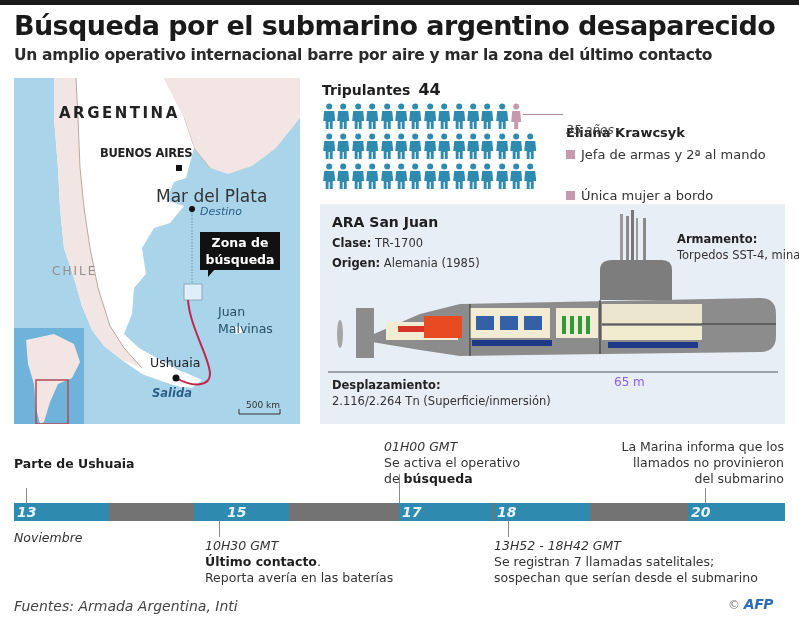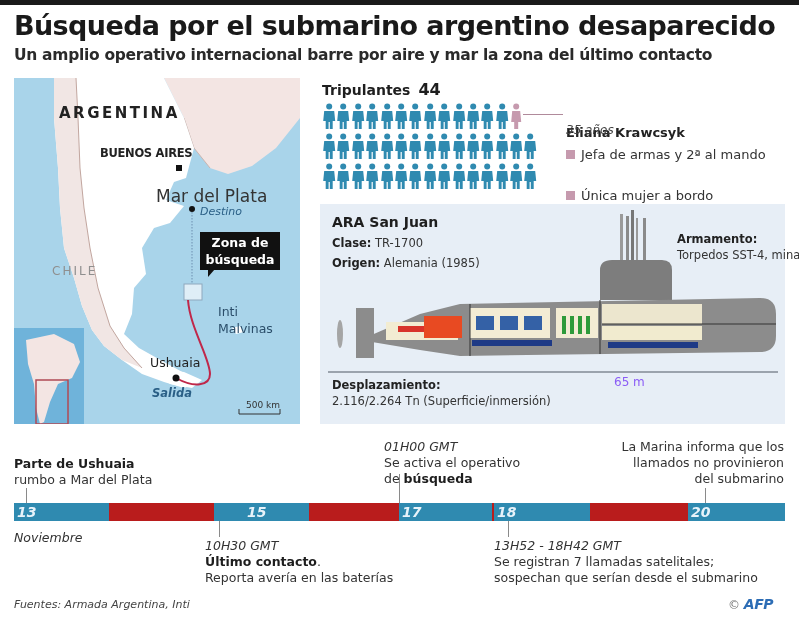--- a/index.html
+++ b/index.html
@@ -48,33 +48,33 @@
   .sub-clase b, .sub-origen b { color: #222; }
   .arm-label { left: 357px; top: 28px; font-size: 11.5px; font-weight: bold; color: #222; }
   .arm-val { left: 357px; top: 43px; font-size: 11.5px; color: #333; line-height: 16px; white-space: pre-line; }
   .scale-line { position: absolute; left: 8px; top: 167px; width: 450px; height: 2px; background: #9ba3ad; }
   .len-label { left: 294px; top: 171px; font-size: 12px; color: #8b5cf6; }
   .disp-label { left: 12px; top: 174px; font-size: 11.5px; font-weight: bold; color: #222; }
   .disp-val { left: 12px; top: 190px; font-size: 11.5px; color: #333; text-align: right; }
   .sub-svg { position: absolute; left: 0; top: 0; }
 
   
-  .tl-bar { position: absolute; left: 14px; top: 503px; width: 714px; height: 18px; background: #b91c1c; }
+  .tl-bar { position: absolute; left: 14px; top: 503px; width: 714px; height: 18px; background: #737373; }
   .tl-seg { position: absolute; top: 0; height: 18px; background: #2f8ab0; color: #e8f3fa; font-size: 14px; font-style: italic; font-weight: bold; padding-left: 3px; line-height: 18px; }
   .tick { position: absolute; width: 1px; background: #8a8a8a; }
   .ev { position: absolute; font-size: 12.5px; color: #333; white-space: nowrap; line-height: 16px; }
   .ev .time { font-style: italic; color: #333; display: block; }
   .ev b { color: #1e1e1e; }
   .ev-ushuaia { left: 14px; top: 456px; }
   .ev-busqueda { left: 384px; top: 439px; }
   .ev-marina { right: 15px; top: 439px; text-align: right; }
   .ev-ultimo { left: 205px; top: 538px; }
   .ev-llamadas { left: 494px; top: 538px; }
   .month { position: absolute; left: 14px; top: 530px; font-size: 12.5px; font-style: italic; color: #333; }
-  .sources { position: absolute; left: 14px; top: 598px; font-size: 11px; font-style: italic; color: #444; }
+  .sources { position: absolute; left: 14px; top: 598px; font-size: 14px; font-style: italic; color: #444; }
   .credit { position: absolute; left: 728px; top: 596px; font-size: 12px; color: #777; white-space: nowrap; }
   .credit .afp { color: #2d6db5; font-weight: bold; font-style: italic; font-size: 14px; letter-spacing: -0.5px; }
 </style>
 </head>
 <body>
 
 <div class="topbar"></div>
 <div class="title">Búsqueda por el submarino argentino desaparecido</div>
 <div class="subtitle">Un amplio operativo internacional barre por aire y mar la zona del último contacto</div>
 
@@ -108,21 +108,21 @@
     <rect x="0" y="250" width="70" height="96" fill="#6fb3da"></rect>
     <path d="M12,262 L40,256 L60,266 L66,284 L58,300 L44,306 L36,324 L30,344 L26,346 L22,330 L20,306 L14,286 Z" fill="#f3e5e3"></path>
     <rect x="22" y="302" width="32" height="44" fill="none" stroke="#b04a55" stroke-width="1.5"></rect>
   </svg>
   <div class="lbl lbl-argentina">ARGENTINA</div>
   <div class="lbl lbl-ba">BUENOS AIRES</div>
   <div class="lbl lbl-mdp">Mar del Plata</div>
   <div class="lbl lbl-destino">Destino</div>
   <div class="lbl lbl-chile">CHILE</div>
   <div class="lbl lbl-islas">
-    <div>Inti</div>
+    <div>Juan</div>
     <div>Malvinas</div>
   </div>
   <div class="lbl lbl-ushuaia">Ushuaia</div>
   <div class="lbl lbl-salida">Salida</div>
   <div class="lbl lbl-scale">500 km</div>
   <div class="callout">
     <div>Zona de</div>
     <div>búsqueda</div>
   </div>
 </div>
@@ -369,42 +369,41 @@
   <div class="txt arm-val">Torpedos SST-4,
 minas de fondo</div>
   <div class="scale-line"></div>
   <div class="txt len-label">65 m</div>
   <div class="txt disp-label">Desplazamiento:</div>
   <div class="txt disp-val">2.116/2.264 Tn (Superficie/inmersión)</div>
 </div>
 
 <div class="ev ev-ushuaia">
   <b>Parte de Ushuaia</b><br>
-  <span>rumbo a Mar del Plata</span>
 </div>
 <div class="ev ev-busqueda">
   <span class="time">01H00 GMT</span>
   <span>Se activa el operativo</span><br>
   <span>de </span><b>búsqueda</b>
 </div>
 <div class="ev ev-marina">
   <span>La Marina informa que los</span><br>
   <span>llamados no provinieron</span><br>
   <span>del submarino</span>
 </div>
 
 <div class="tick" style="left:26px; top:488px; height:15px;"></div>
 <div class="tick" style="left:399px; top:474px; height:29px;"></div>
 <div class="tick" style="left:705px; top:488px; height:15px;"></div>
 <div class="tick" style="left:219px; top:521px; height:16px;"></div>
 <div class="tick" style="left:508px; top:521px; height:16px;"></div>
 
 <div class="tl-bar">
   <div class="tl-seg" style="left:0; width:95px;">13</div>
-  <div class="tl-seg" style="left:200px; width:95px;padding-left:33px;">15</div>
+  <div class="tl-seg" style="left:180px; width:95px;padding-left:33px;">15</div>
   <div class="tl-seg" style="left:385px; width:93px;">17</div>
   <div class="tl-seg" style="left:480px; width:96px;">18</div>
   <div class="tl-seg" style="left:674px; width:97px;">20</div>
 </div>
 <div class="month">Noviembre</div>
 
 <div class="ev ev-ultimo">
   <span class="time">10H30 GMT</span>
   <b>Último contacto</b>.<br>
   <span>Reporta avería en las baterías</span>

